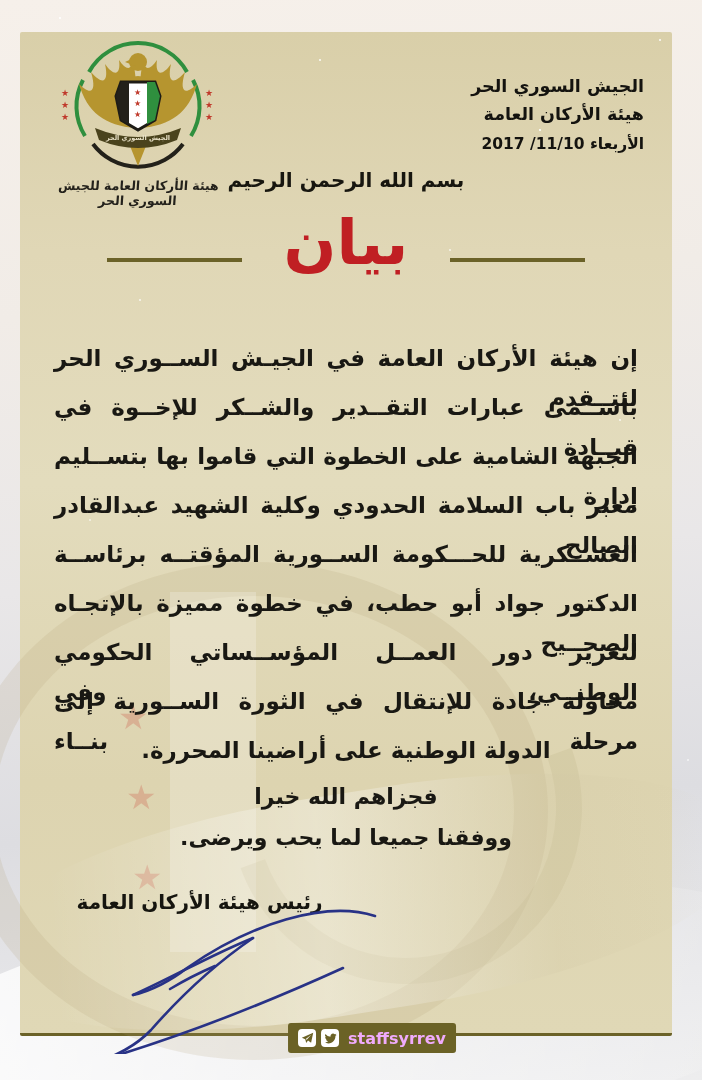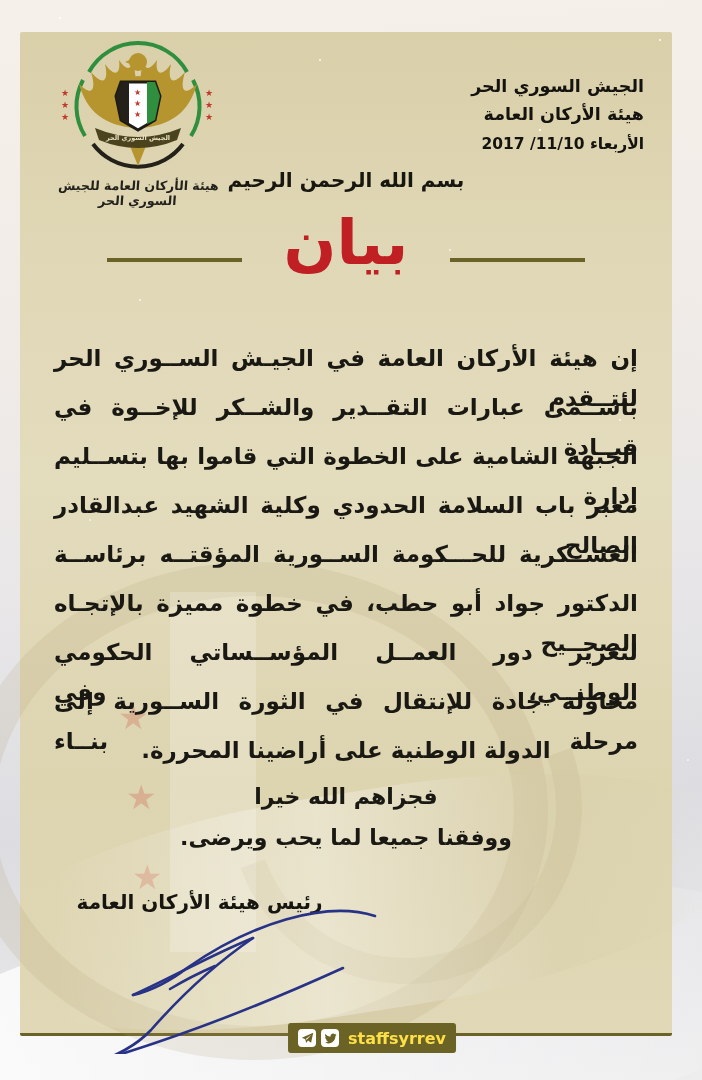--- a/index.html
+++ b/index.html
@@ -67,21 +67,21 @@
   
   .sig-label{position:absolute;left:42px;top:858px;width:275px;text-align:center;direction:rtl;
     font-size:20px;font-weight:bold;color:#16150f;}
   .sig-svg{position:absolute;left:55px;top:862px;}
   
   .badge{position:absolute;left:50%;bottom:-20px;transform:translateX(calc(-50% + 26px));
     background:#6b6226;border-radius:3px;height:30px;display:flex;align-items:center;
     padding:0 10px;gap:5px;z-index:6;}
   .badge .ic{width:18px;height:18px;background:#fff;border-radius:4px;display:flex;
     align-items:center;justify-content:center;}
-  .badge .handle{color:#fde047;font-weight:bold;font-size:16px;margin-left:4px;
+  .badge .handle{color:#f0abfc;font-weight:bold;font-size:16px;margin-left:4px;
     font-family:"DejaVu Sans","Liberation Sans",sans-serif;}
 </style>
 </head>
 <body>
 
 <div class="specks"></div>
 <div class="swoosh-outer"></div>
 
 <div class="card">
 

